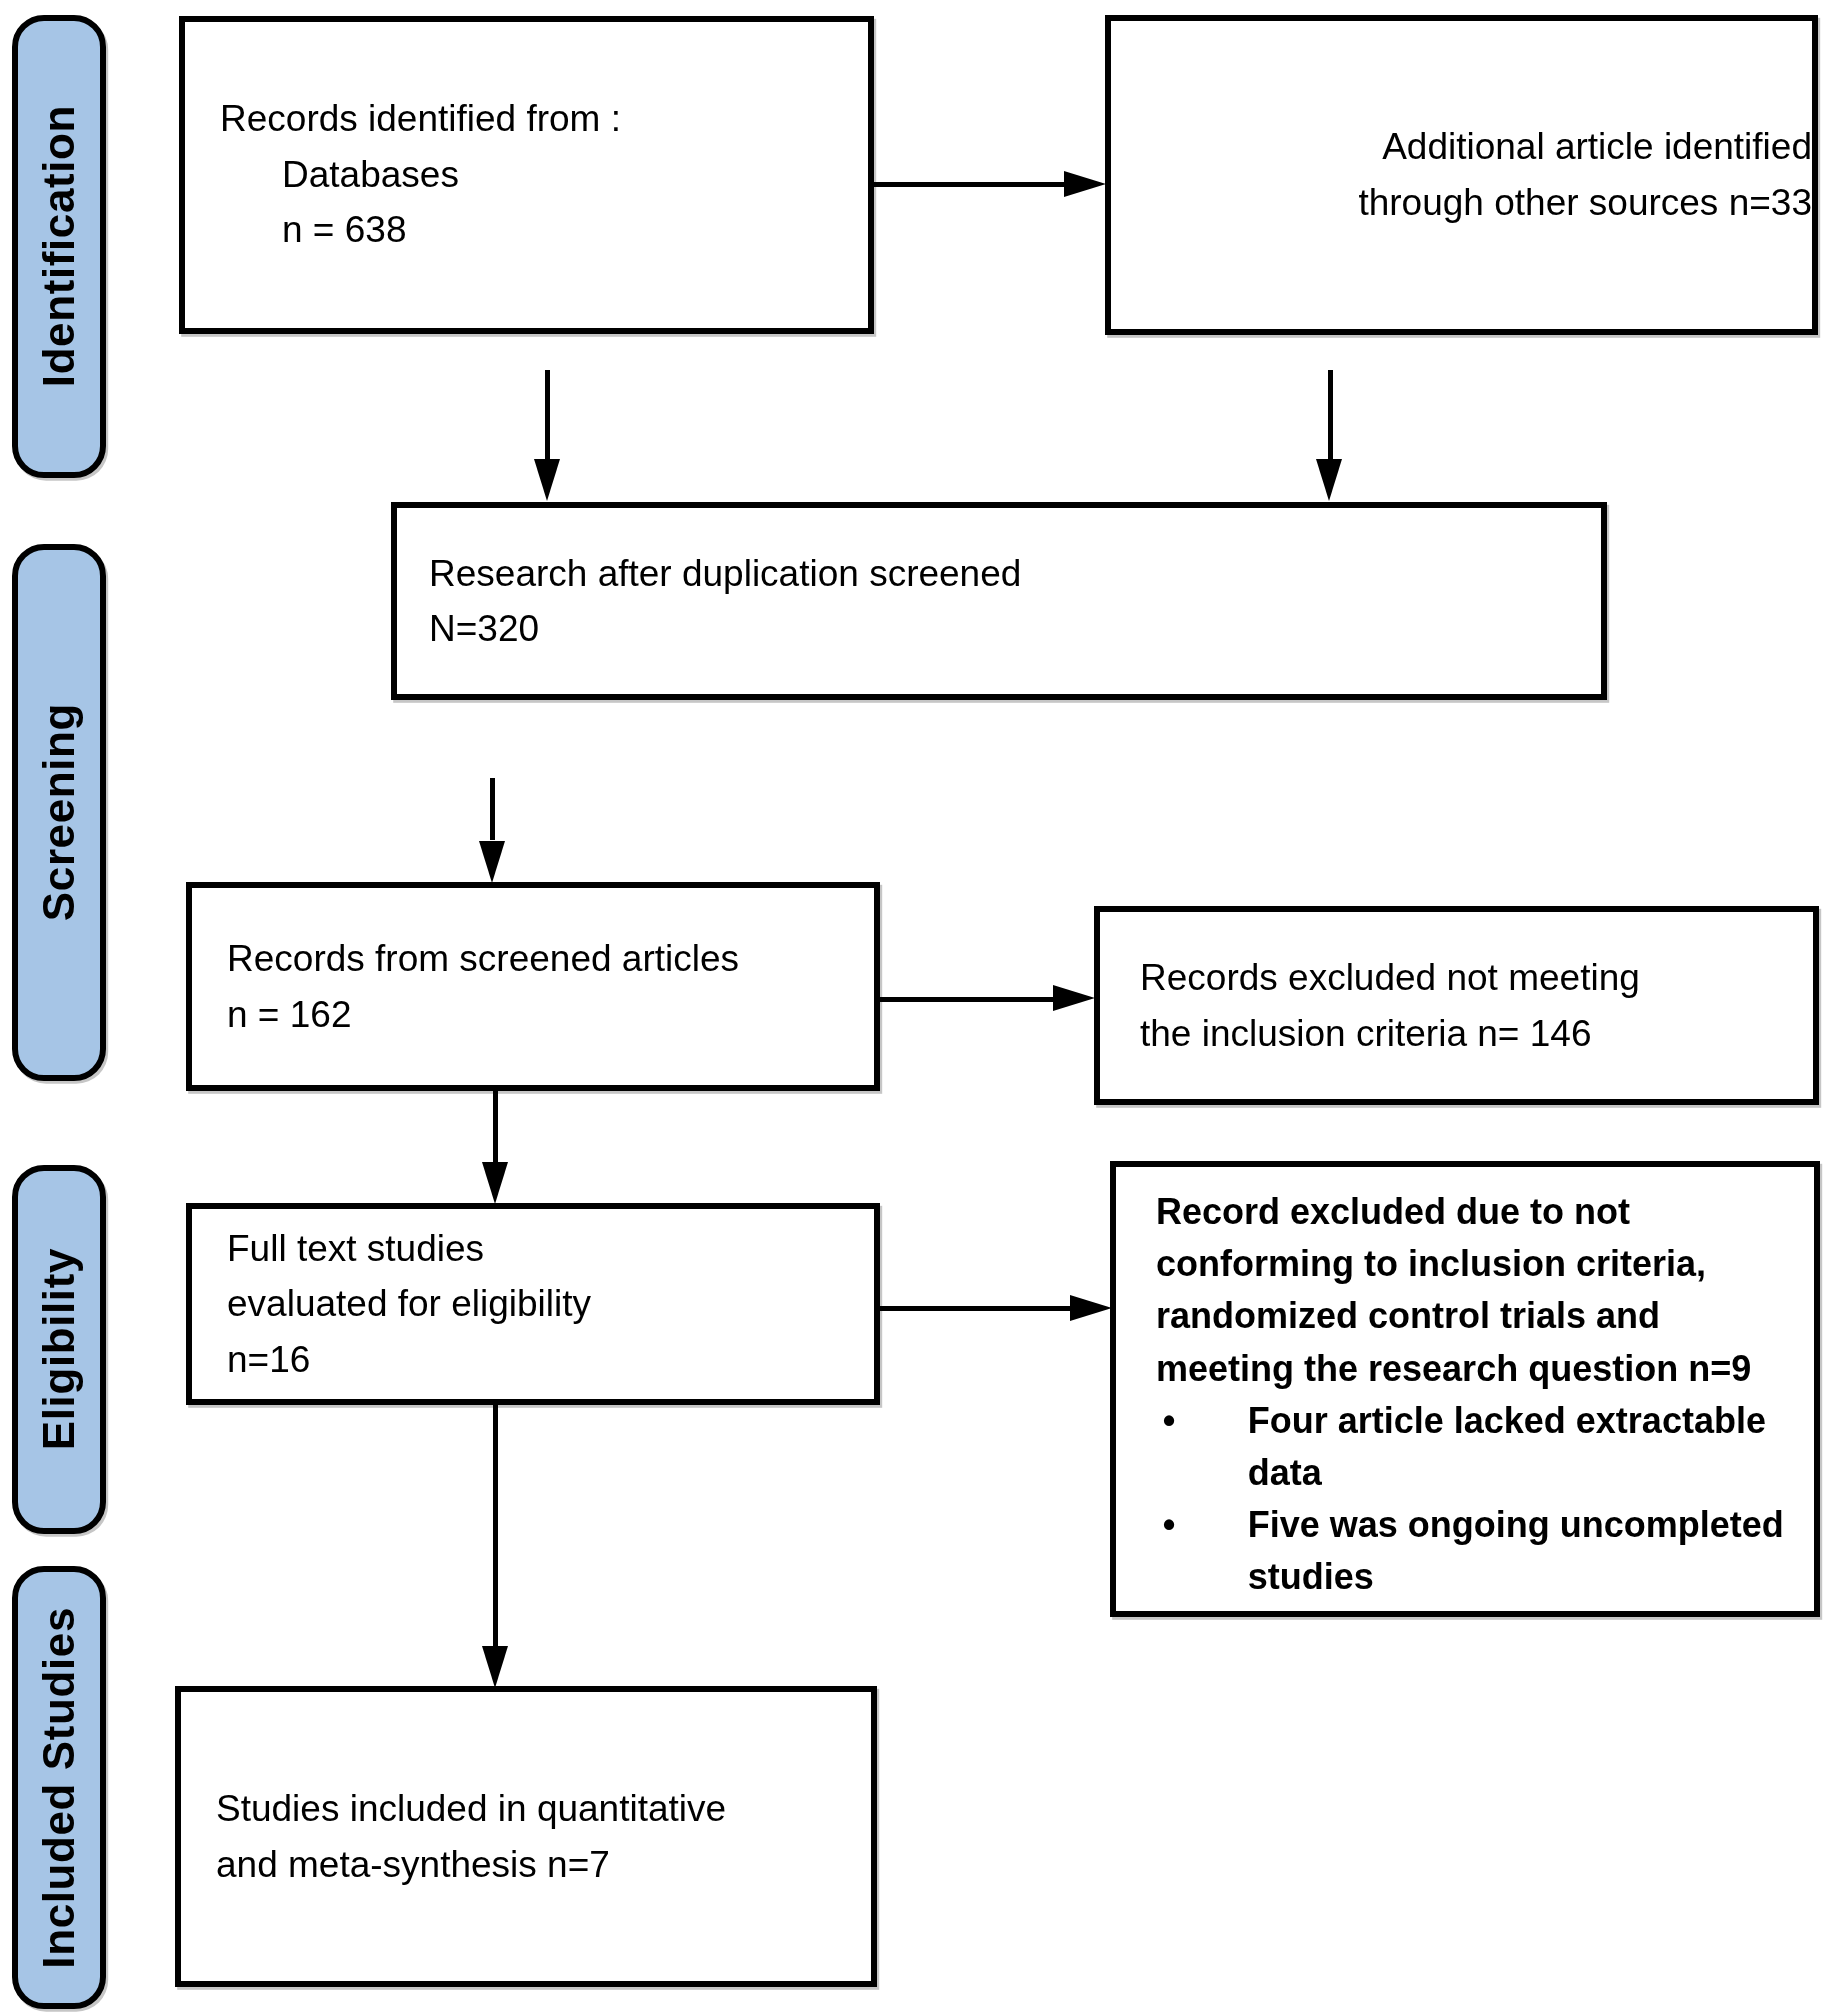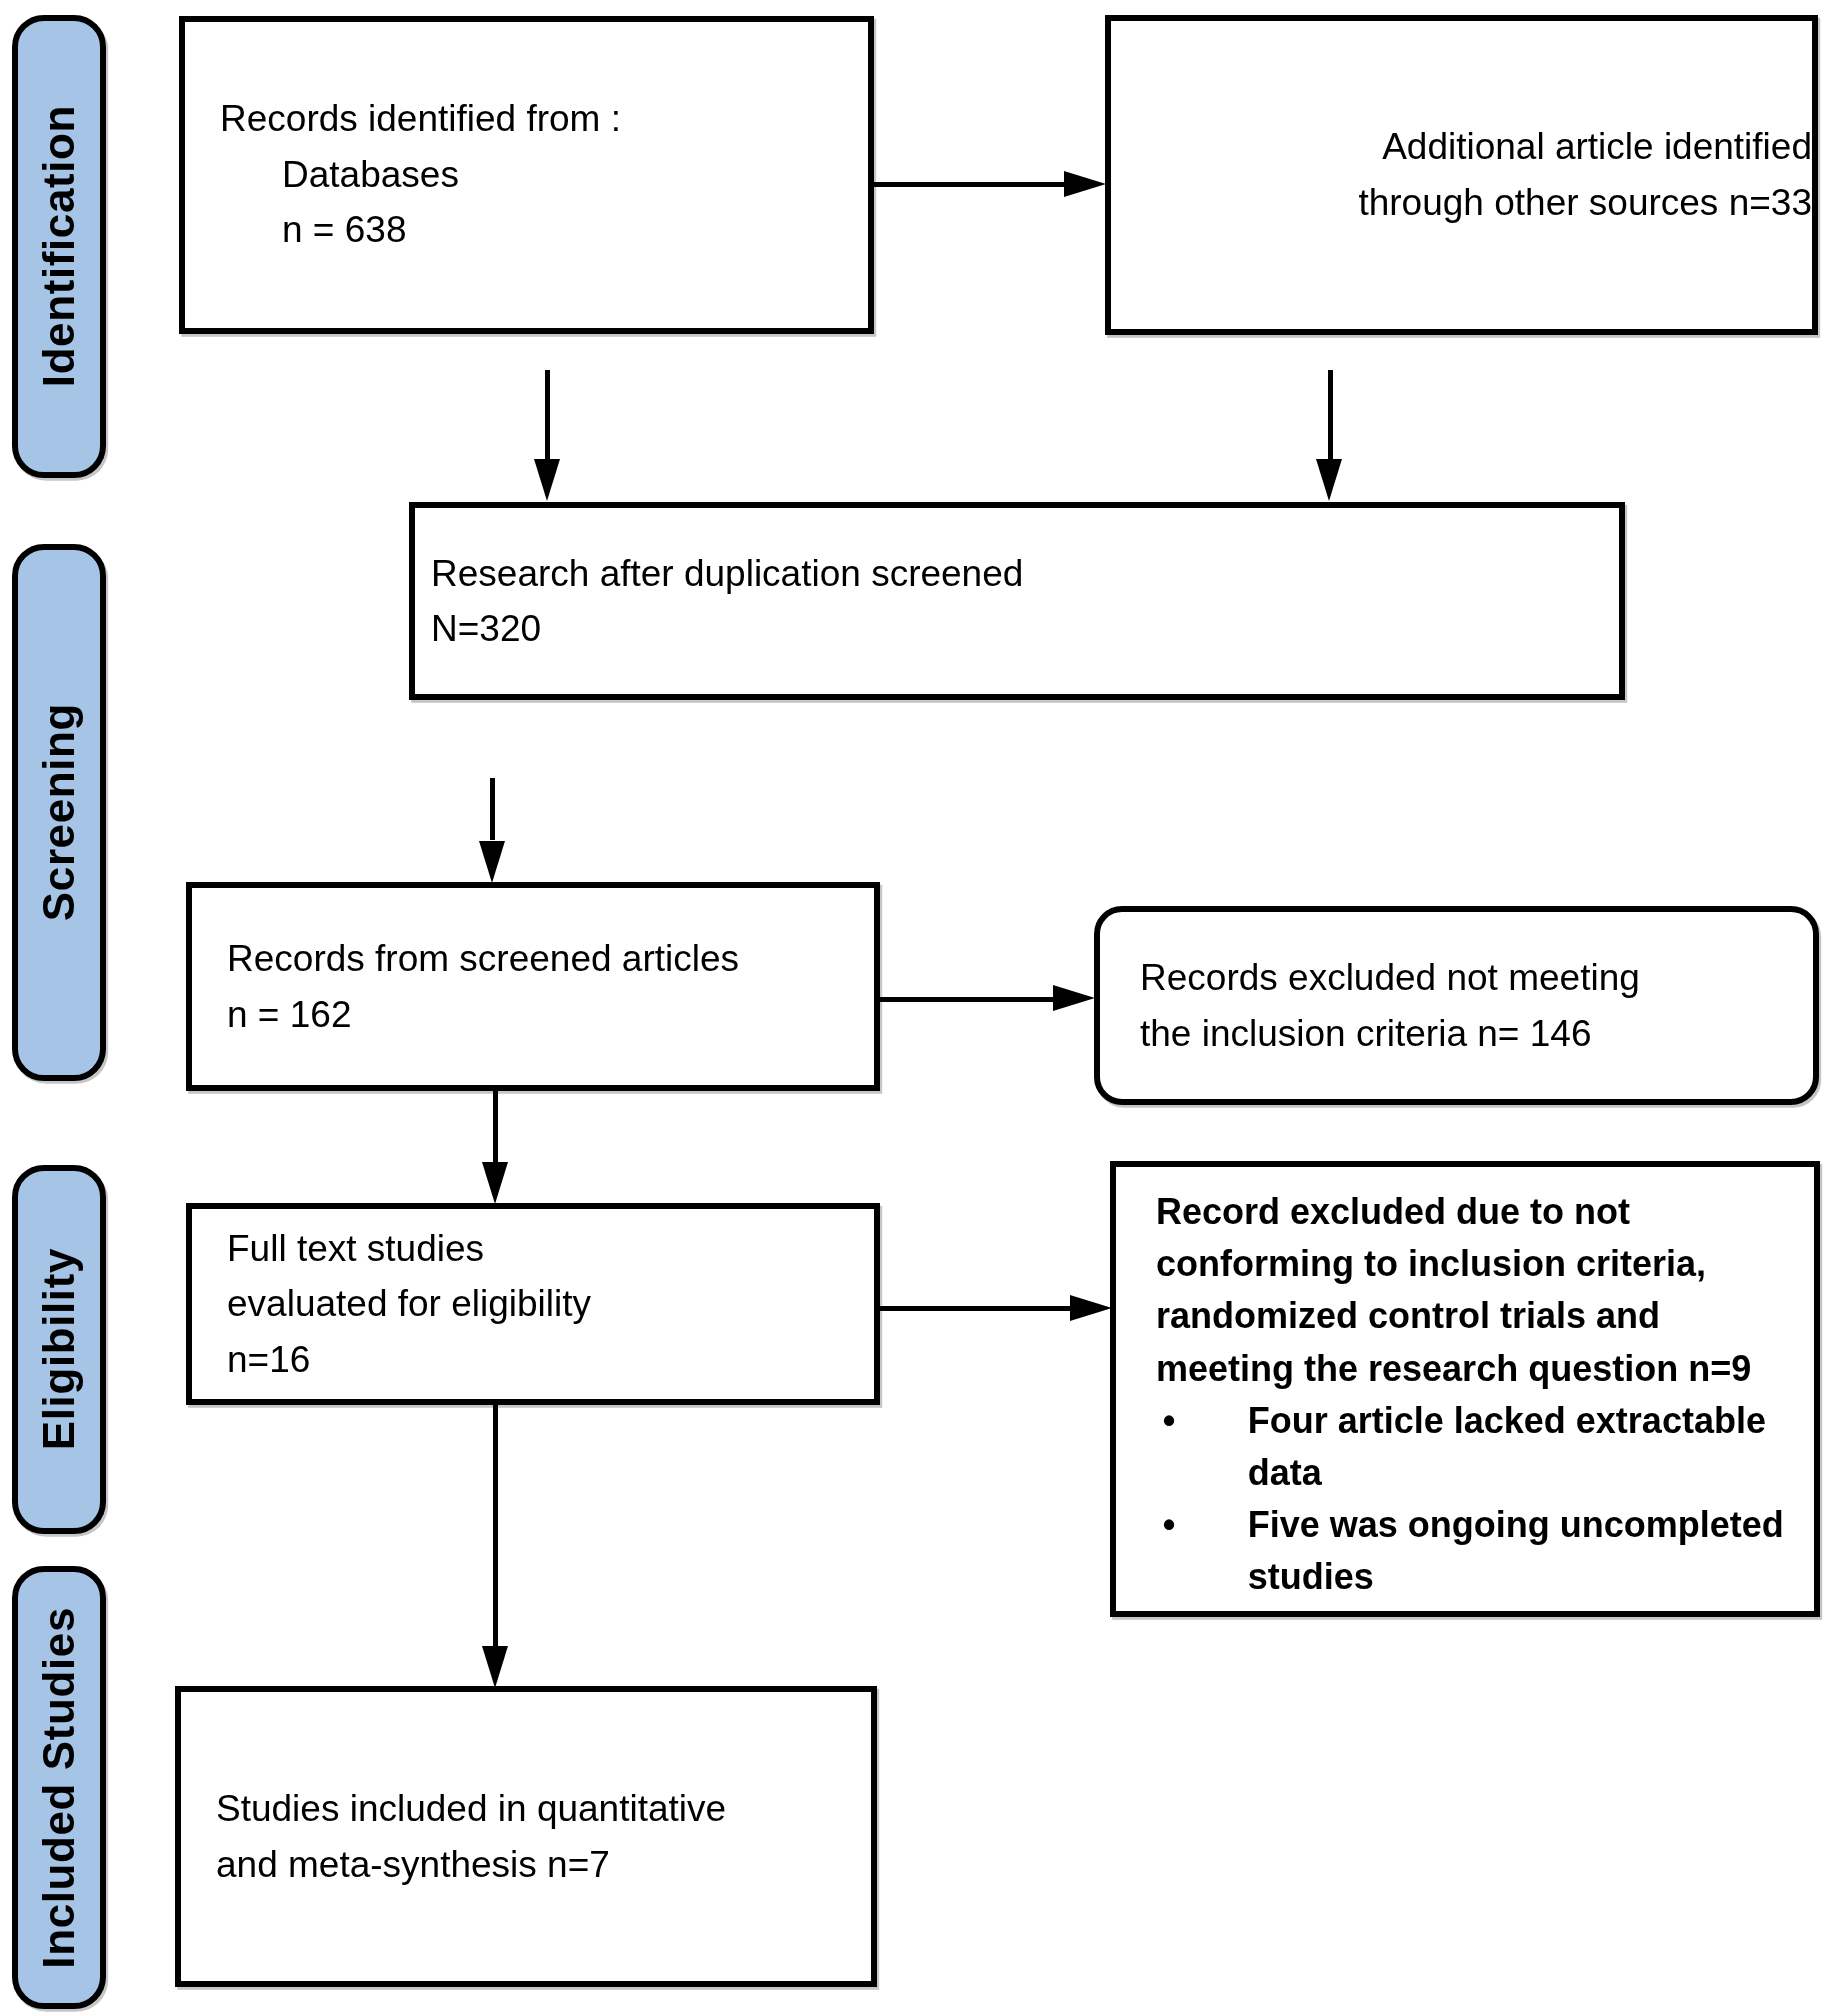--- a/index.html
+++ b/index.html
@@ -23,23 +23,23 @@
     position:absolute; background:#ffffff; border:6.1px solid #000;
     box-sizing:border-box; box-shadow:2.2px 2.8px 0 #c6c6c6;
     display:flex; flex-direction:column; justify-content:center;
     font-size:37px; line-height:1.5;
   }
   .line { white-space:nowrap; }
   .indent { padding-left:62px; }
 
   #b1 { left:179px;  top:15.6px;   width:695px; height:318px; padding-left:35px; }
   #b2 { left:1105px; top:14.5px;   width:713px; height:320px; padding-left:40px;align-items:flex-end; }
-  #b3 { left:391px;  top:502px;  width:1216px; height:198px; padding-left:16px;margin-left:18px; }
+  #b3 { left:391px;  top:502px;  width:1216px; height:198px; padding-left:32px; }
   #b4 { left:186px;  top:882px; width:694px; height:209px; padding-left:35px; }
-  #b5 { left:1094px; top:906px; width:725px; height:199px; padding-left:40px;border-radius:28px; }
+  #b5 { left:1094px; top:906px; width:725px; height:199px; padding-left:40px; }
   #b6 { left:186px;  top:1203px; width:694px; height:202px; padding-left:35px; }
   #b7 { left:1110px; top:1161px; width:710px; height:456px;
         justify-content:flex-start; padding:19px 21px 0 40px;
         font-size:36px; line-height:1.45;font-weight:bold; }
   #b8 { left:175px;  top:1686px; width:702px; height:301px; padding-left:35px; }
 
   .bullet-row { display:flex; }
   .bullet-marker { width:85px; padding-left:6.7px; flex:none; }
   .bullet-text { flex:1; }
 

